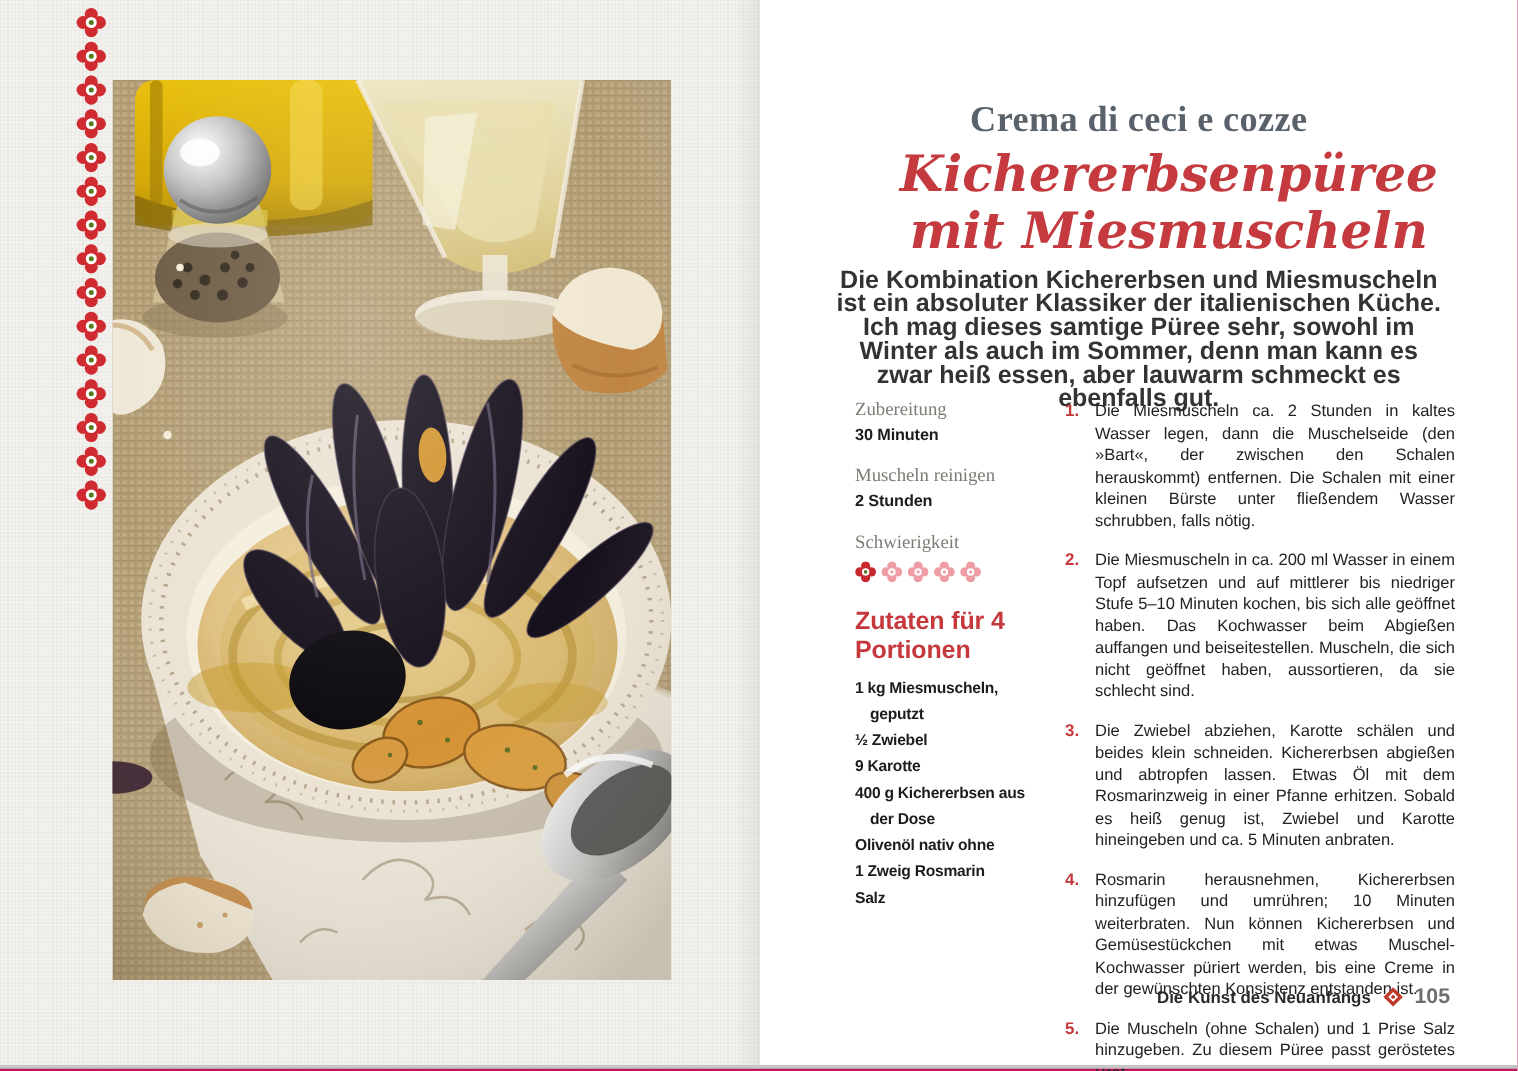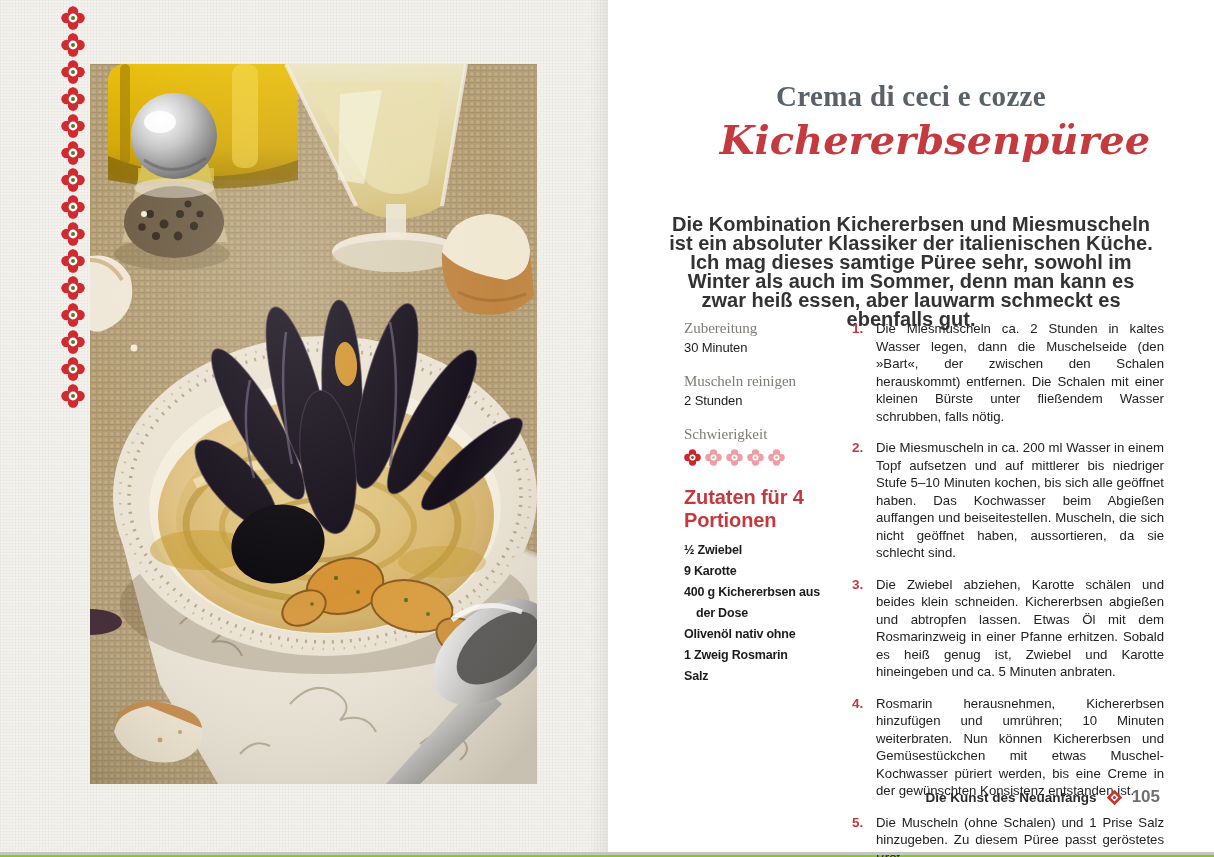--- a/index.html
+++ b/index.html
@@ -1,17 +1,17 @@
 <!DOCTYPE html>
 <html lang="de"><head>
 <meta charset="utf-8">
 <style>
   * { margin:0; padding:0; box-sizing:border-box; }
   html,body { width:1214px; height:857px; background:#ffffff; font-family:"Liberation Sans",sans-serif; }
-  .spread { position:relative; width:1214px; height:857px; overflow:hidden; background:#84cc16; }
+  .spread { position:relative; width:1214px; height:857px; overflow:hidden; background:#be185d; }
 
   
   .page-left {
     position:absolute; left:0; top:0; width:608px; height:853px;
     background-color:#f3f2ee;
     background-image:
       repeating-linear-gradient(90deg, rgba(120,115,100,0.05) 0 1px, rgba(0,0,0,0) 1px 3px),
       repeating-linear-gradient(0deg, rgba(120,115,100,0.04) 0 1px, rgba(0,0,0,0) 1px 3px);
   }
   .photo-frame { position:absolute; left:90px; top:64px; width:447px; height:720px; z-index:1; }
@@ -30,21 +30,21 @@
   .title-script { font-family:"DejaVu Serif",serif; font-style:italic; font-weight:bold; font-size:40px; line-height:45px; color:#c43a3f; margin-top:4px;padding-left:48px; }
 
   .intro { position:absolute; top:215px; left:50%; transform:translateX(-50%);
     width:486px; text-align:center; font-weight:bold; font-size:20px; line-height:19px; color:#333333; }
 
   .columns { position:absolute; top:320px; left:76px; right:50px; display:flex; }
   .col-left { width:168px; flex:none; padding-right:10px; }
   .col-right { flex:1; }
 
   .info-label { font-family:"Liberation Serif",serif; font-size:15px; color:#7d7b74; margin-bottom:3px; }
-  .info-value { font-size:13px; font-weight:normal; color:#1c1c1c; margin-bottom:18px; letter-spacing:-0.1px; }
+  .info-value { font-size:13px; font-weight:bold; color:#1c1c1c; margin-bottom:18px; letter-spacing:-0.1px; }
   .difficulty-row { display:flex; gap:4px; margin:6px 0 20px 0; }
   .difficulty-row svg { width:17px; height:17px; display:block; }
 
   .zutaten-heading { color:#c5393d; font-weight:bold; font-size:20px; margin:6px 0 8px 0; letter-spacing:-0.1px; }
   .ingredients { list-style:none; }
   .ingredients li { font-size:12.5px; font-weight:bold; color:#1c1c1c; line-height:21px;
     letter-spacing:-0.2px; padding-left:12px; text-indent:-12px; }
 
   .steps { list-style:none; }
   .step { display:flex; margin-bottom:14px; }
@@ -337,20 +337,21 @@
   </div>
 
   <div class="gutter-shadow"></div>
 
   <div class="page-right">
 
     <div class="title-block">
       <div class="title-italian">Crema di ceci e cozze</div>
       <div class="title-script">
         <div>Kichererbsenpüree</div>
+        <div>mit Miesmuscheln</div>
       </div>
     </div>
 
     <div class="intro">Die Kombination Kichererbsen und Miesmuscheln ist ein absoluter Klassiker der italienischen Küche. Ich mag dieses samtige Püree sehr, sowohl im Winter als auch im Sommer, denn man kann es zwar heiß essen, aber lauwarm schmeckt es ebenfalls gut.</div>
 
     <div class="columns">
 
       <div class="col-left">
         <div class="info-label">Zubereitung</div>
         <div class="info-value">30 Minuten</div>
@@ -372,20 +373,21 @@
           <svg>
               <use href="#diff-off"></use>
             </svg>
           <svg>
               <use href="#diff-off"></use>
             </svg>
         </div>
 
         <div class="zutaten-heading">Zutaten für 4 Portionen</div>
         <ul class="ingredients">
+          <li>1 kg Miesmuscheln, geputzt</li>
           <li>½ Zwiebel</li>
           <li>9 Karotte</li>
           <li>400 g Kichererbsen aus der Dose</li>
           <li>Olivenöl nativ ohne</li>
           <li>1 Zweig Rosmarin</li>
           <li>Salz</li>
         </ul>
       </div>
 
       <div class="col-right">

